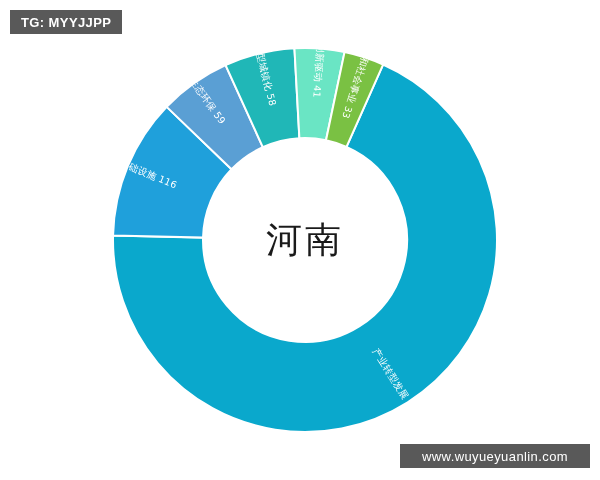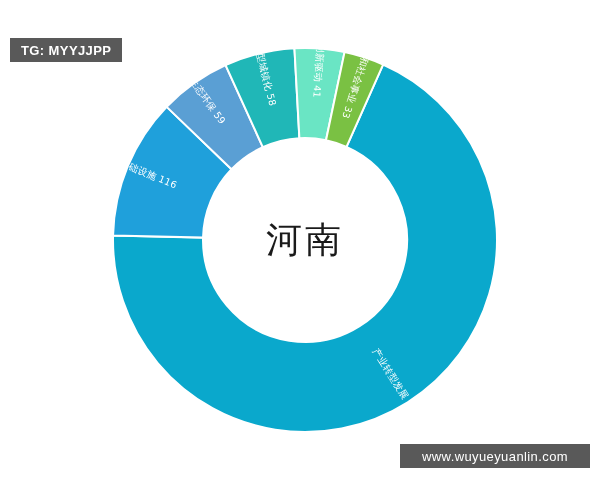--- a/index.html
+++ b/index.html
@@ -18,21 +18,20 @@
   
   .wm {
     position: absolute;
     background: #595959;
     color: #ffffff;
     display: flex;
     align-items: center;
     justify-content: center;
     letter-spacing: 0.4px;
     white-space: nowrap;
-    margin-top: 28px;
   }
   #wm-top {
     left: 10px;
     top: 10px;
     height: 24px;
     padding: 0 11px;
     font-size: 13px;
     font-weight: 700;
   }
   #wm-bottom {

